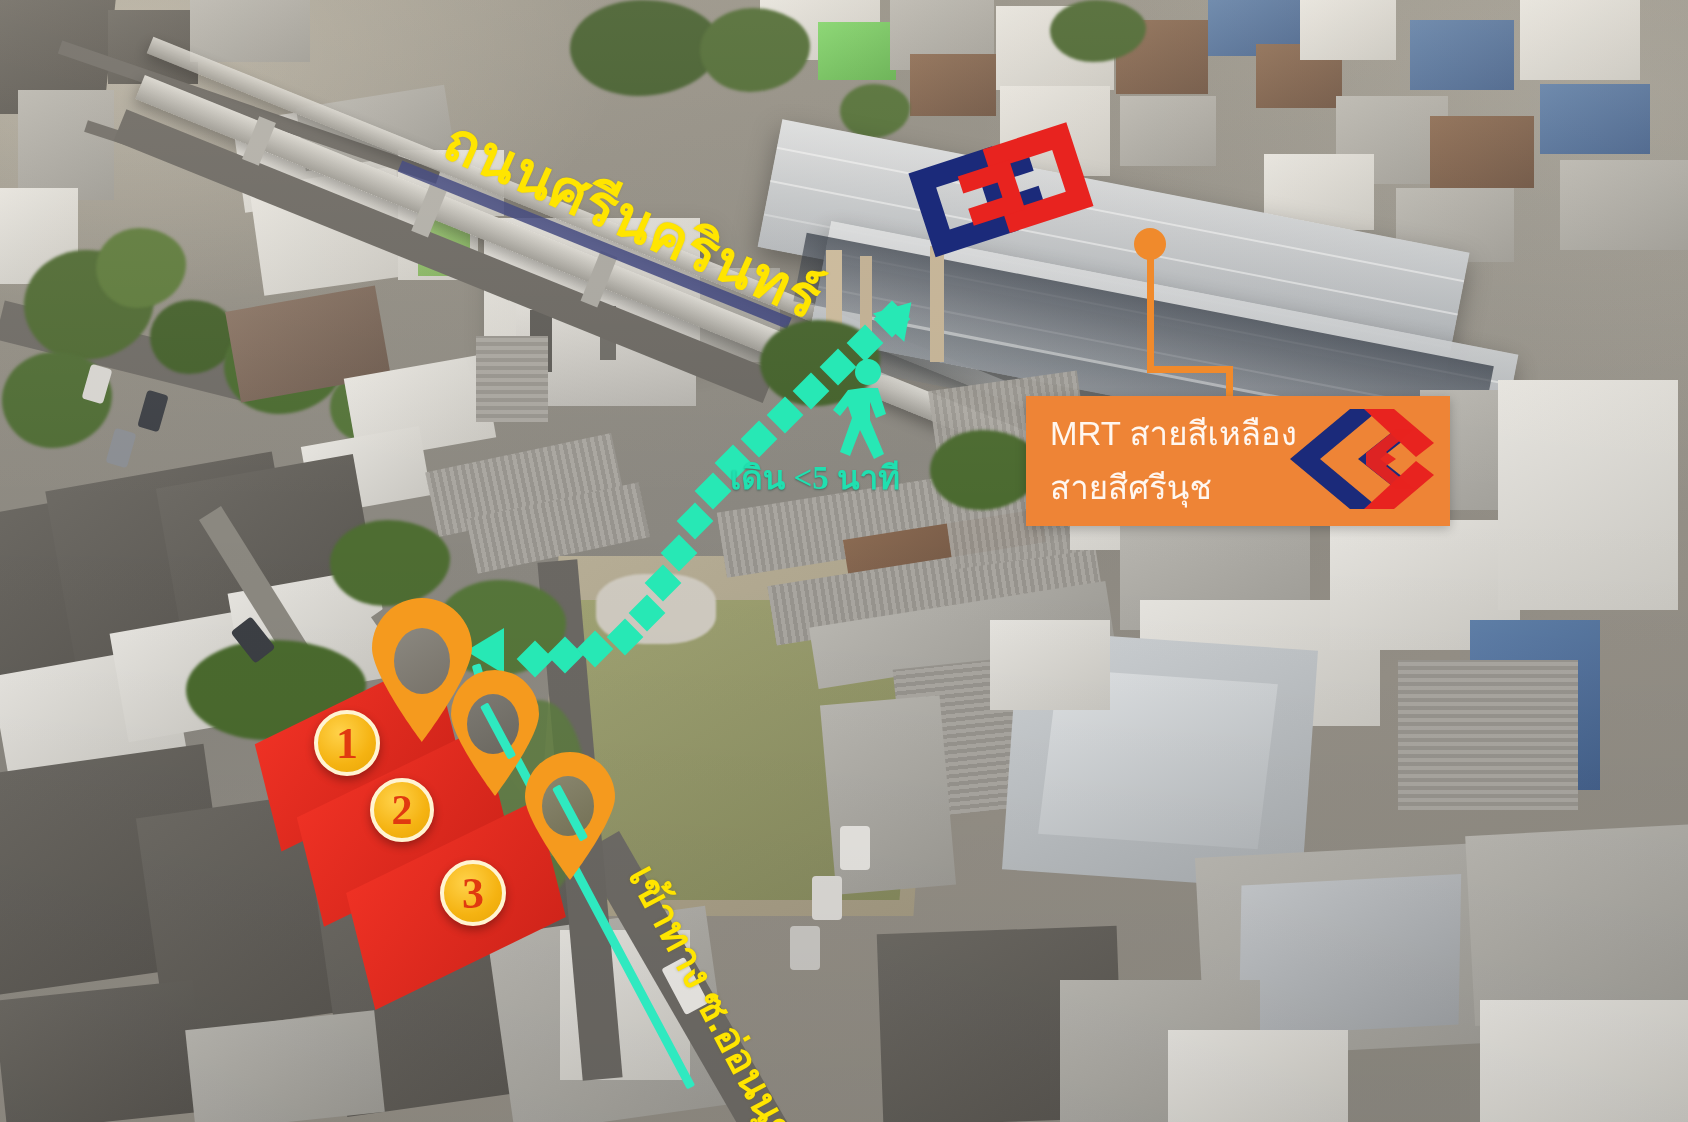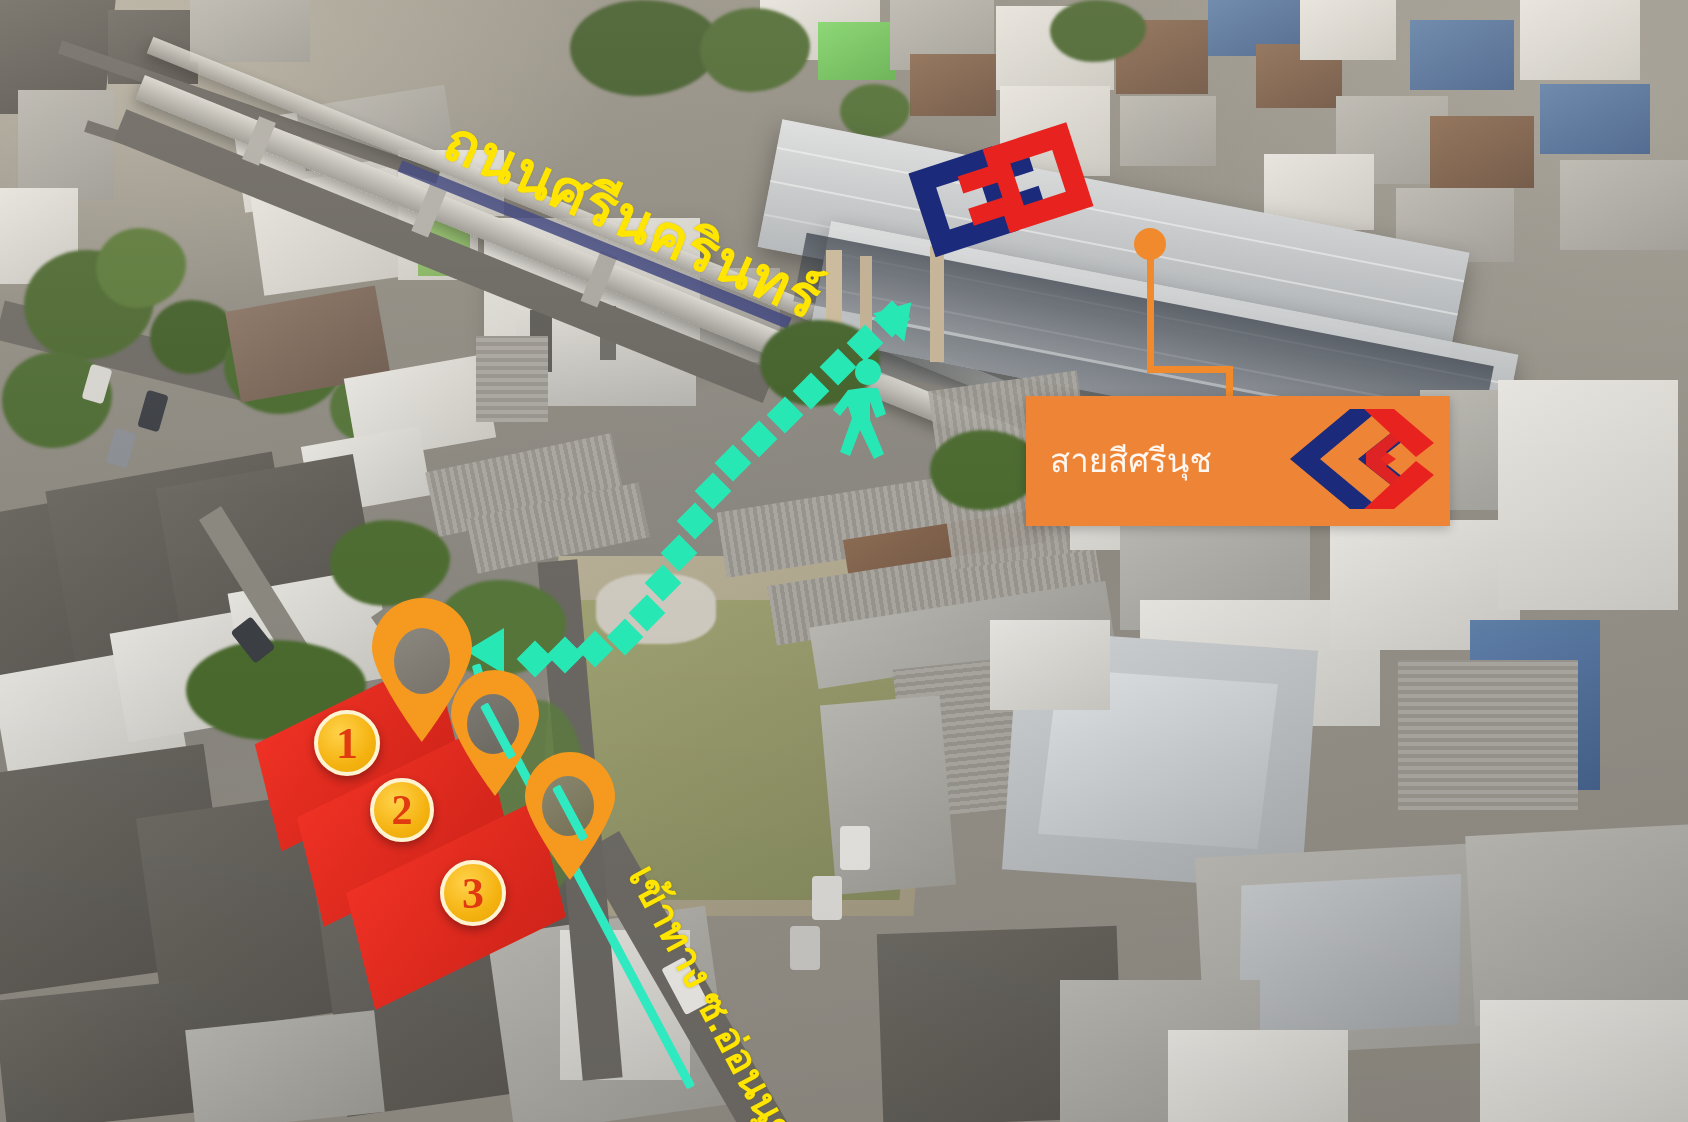--- a/index.html
+++ b/index.html
@@ -360,20 +360,21 @@
     </svg>
   </div>
 
   <div class="ann conn-dot" style="left:1134px;top:228px;"></div>
   <div class="ann conn-v" style="left:1147px;top:244px;height:126px;"></div>
   <div class="ann conn-h" style="left:1147px;top:366px;width:86px;"></div>
   <div class="ann conn-v" style="left:1226px;top:366px;height:34px;"></div>
 
   <div class="ann callout" style="left:1026px;top:396px;width:424px;height:130px;">
     <div class="callout-text">
+      <div>MRT สายสีเหลือง</div>
       <div>สายสีศรีนุช</div>
     </div>
     <div class="callout-logo">
       <svg width="196" height="108" viewBox="0 0 196 108">
 
         <path d="M104 4 L134 4 L74 54 L134 104 L104 104 L44 54 Z" fill="#1B2A7A"></path>
         <path d="M150 24 L172 24 L134 54 L172 84 L150 84 L112 54 Z" fill="#1B2A7A"></path>
 
         <path d="M118 4 L148 4 L188 38 L170 52 Z" fill="#E8231F"></path>
         <path d="M170 56 L188 70 L148 104 L118 104 Z" fill="#E8231F"></path>
@@ -404,20 +405,21 @@
   </div>
 
   <div class="ann walker" style="left:832px;top:358px;">
     <svg width="74" height="104" viewBox="0 0 74 104">
       <circle cx="36" cy="14" r="13" fill="#27E8B5"></circle>
       <path d="M30 30 L46 30 L54 56 L44 60 L38 44 L38 62 L52 96 L42 101 L28 72 L18 98 L8 94 L20 60 L16 48 L8 58 L1 52 L16 32 Z" fill="#27E8B5"></path>
     </svg>
   </div>
 
   <div class="ann teal-text" style="left:730px;top:458px;">
+    <div>เดิน &lt;5 นาที</div>
   </div>
 
   <div class="ann soi-line" style="left:476px;top:660px;width:80px;height:9px;transform:rotate(74deg);"></div>
   <div class="ann soi-line" style="left:494px;top:712px;width:420px;height:9px;transform:rotate(62deg);"></div>
 
   <div class="ann soi-label" style="left:640px;top:836px;transform:rotate(62deg);">เข้าทาง ซ.อ่อนนุช 62</div>
 
   <div class="ann pin" style="left:364px;top:596px;">
     <svg width="116" height="148" viewBox="0 0 116 148">
       <path d="M58 146 C58 146 108 80 108 52 A50 50 0 1 0 8 52 C8 80 58 146 58 146 Z" fill="#F59A1E"></path>

